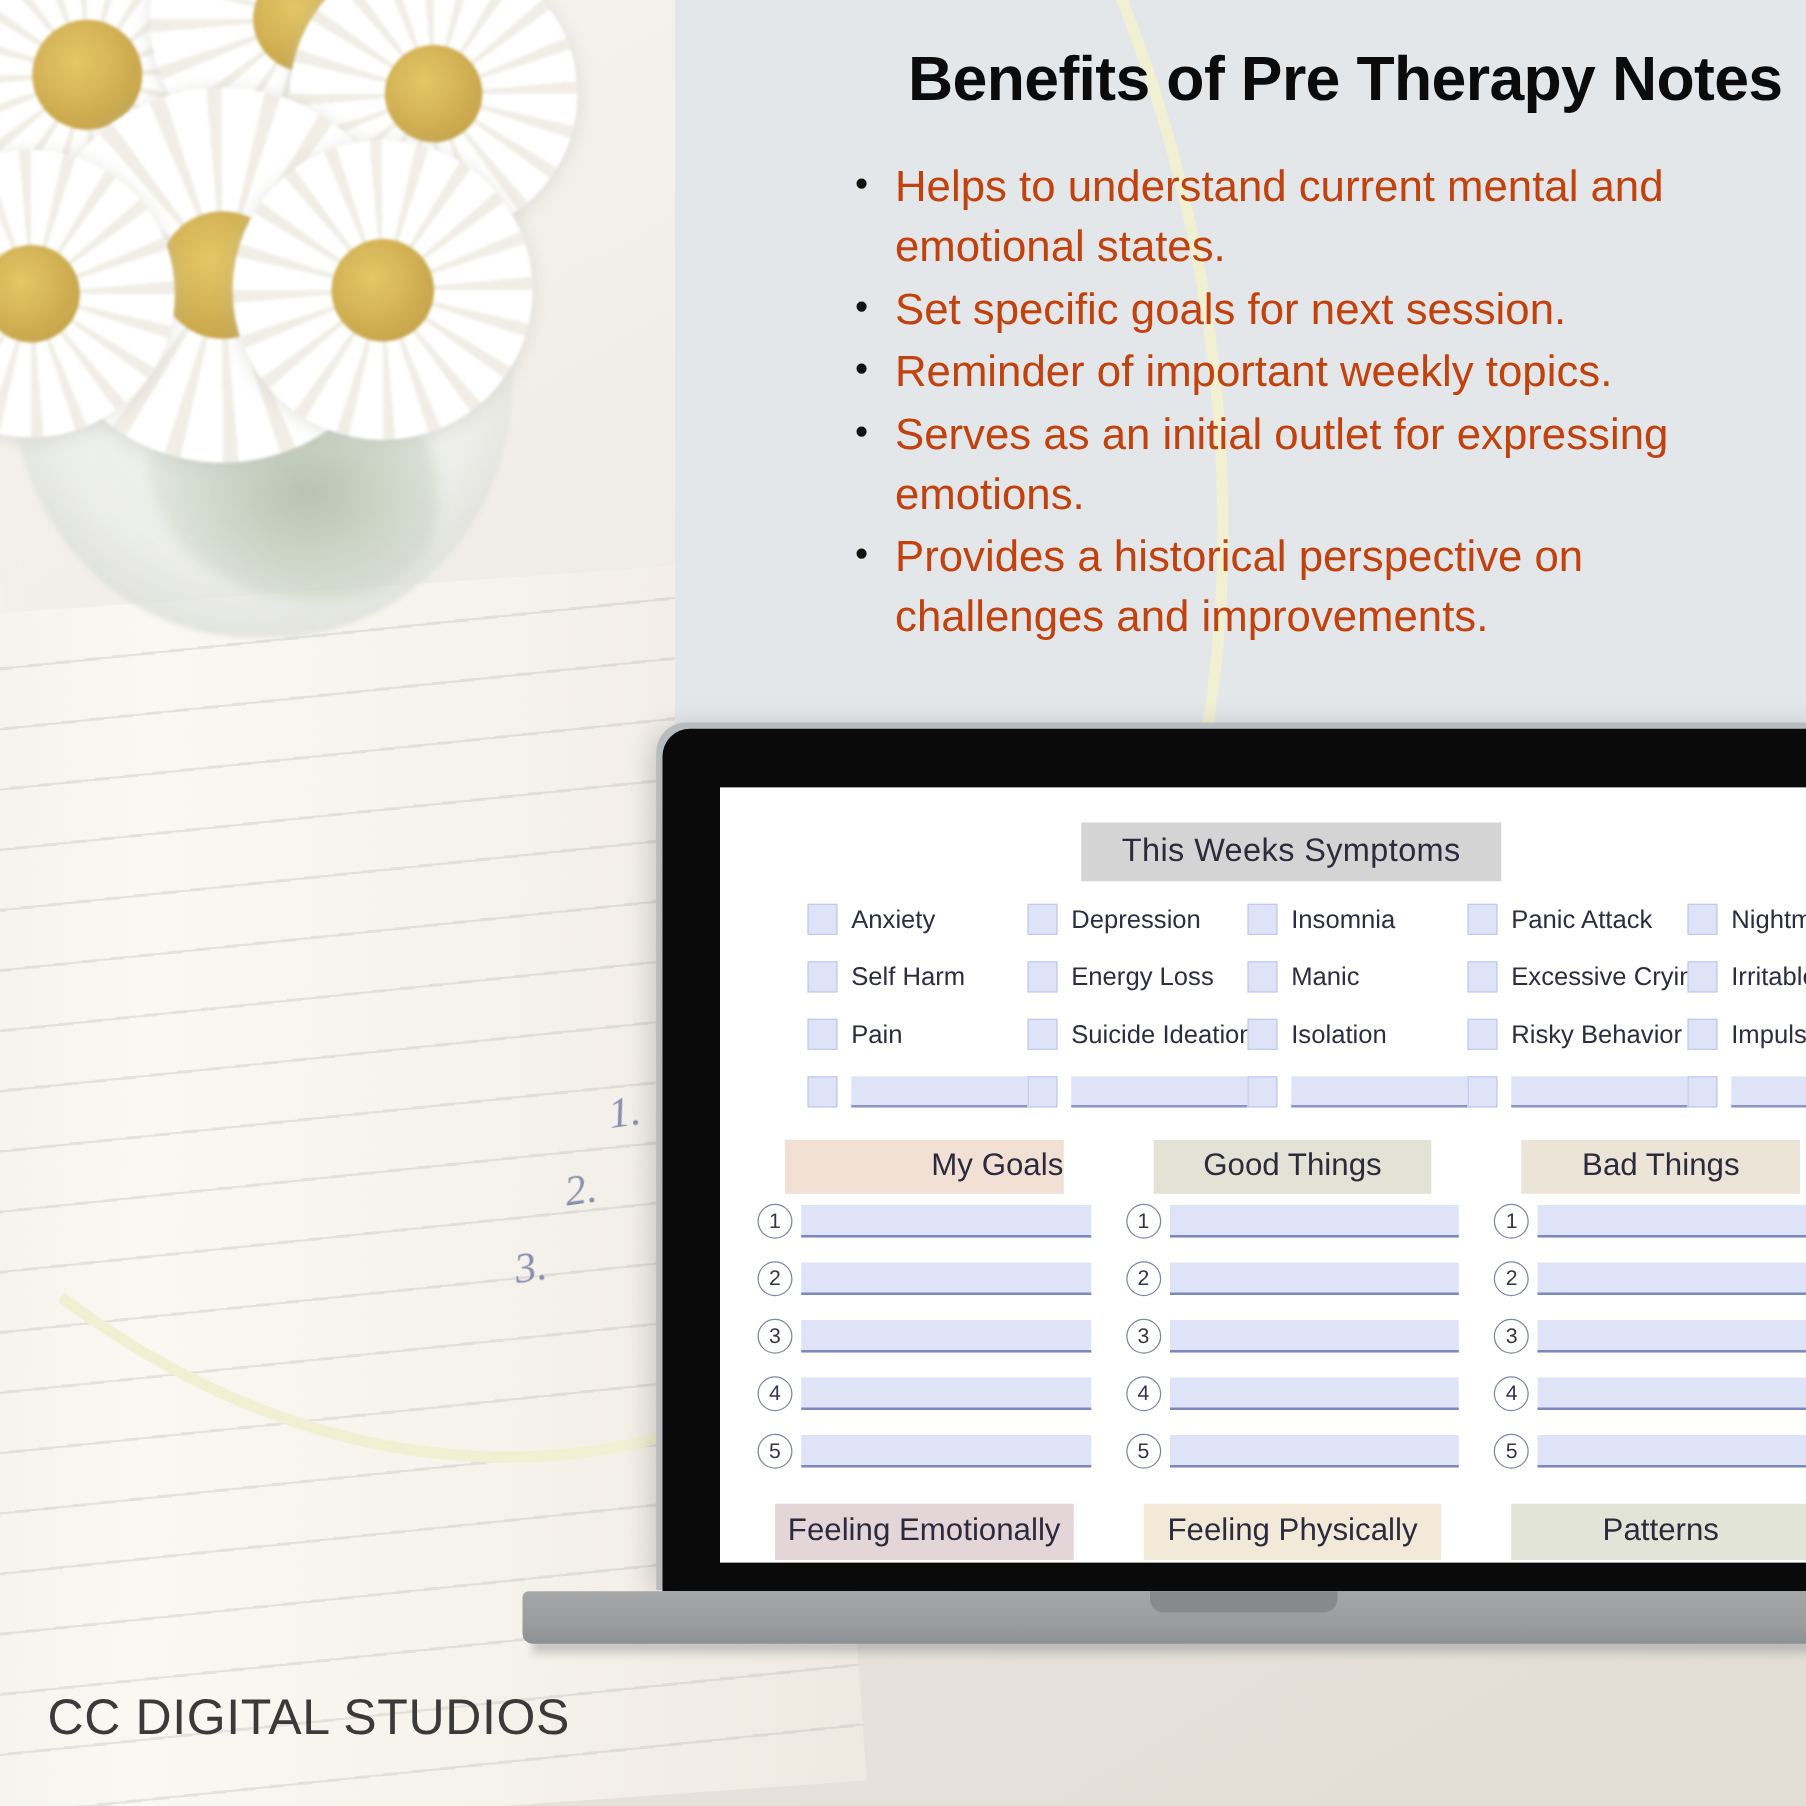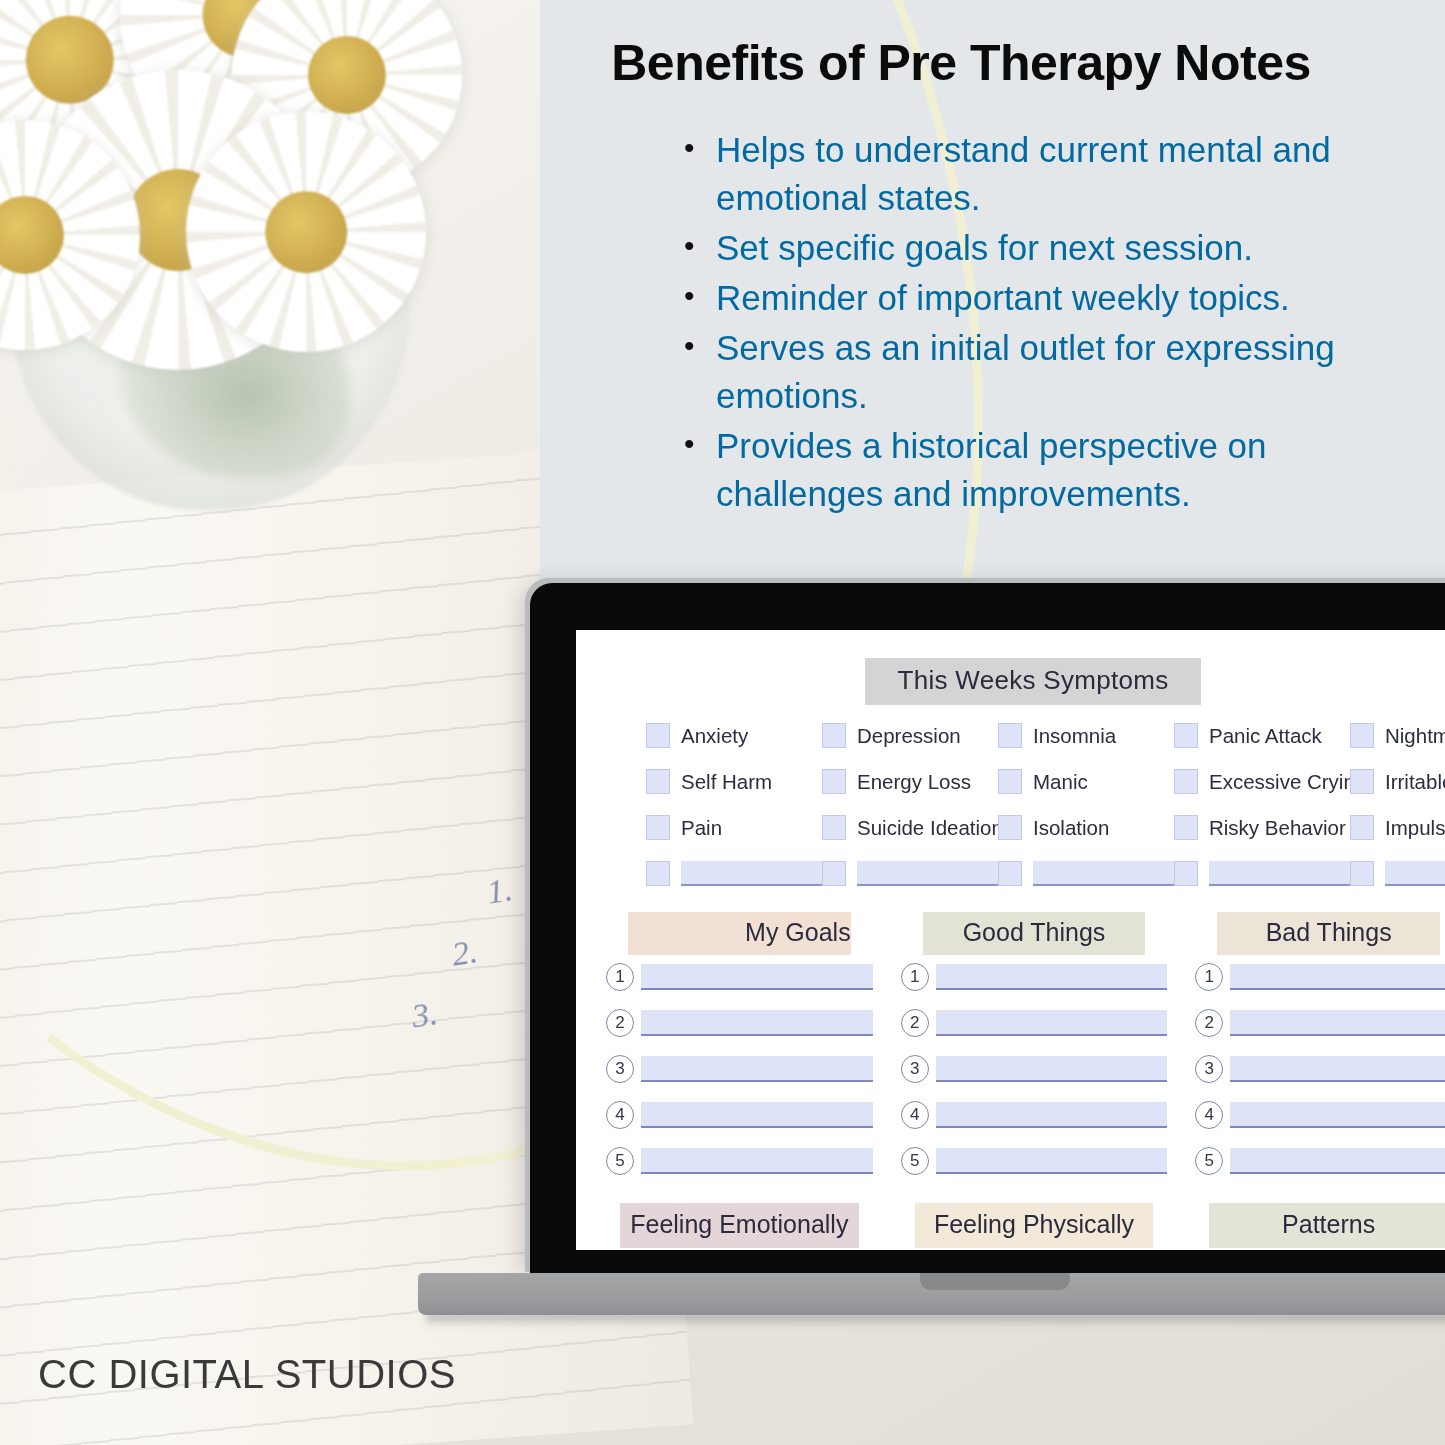--- a/index.html
+++ b/index.html
@@ -112,42 +112,42 @@
   }
   .panel-bg {
     position: absolute;
     left: 540px; top: 0; width: 905px; height: 620px;
     background: #e3e7ea;
   }
 
   
   .headline {
     position: absolute;
-    left: 516px; top: 34px;
+    left: 536px; top: 34px;
     width: 890px;
-    text-align: center;
+    text-align: right;
     font-size: 50px;
     font-weight: 700;
     letter-spacing: -0.5px;
     color: #0b0b0b;
     font-family: "Liberation Sans", sans-serif;
   }
   .bullets {
     position: absolute;
     left: 676px; top: 126px;
     width: 760px;
     list-style: none;
   }
   .bullets li {
     position: relative;
     padding-left: 40px;
     margin-bottom: 2px;
     font-size: 35px;
     line-height: 48px;
-    color: #0369a1;
+    color: #c2410c;
     font-family: "Liberation Sans", sans-serif;
   }
   .bullets li::before {
     content: "\2022";
     position: absolute; left: 8px; top: -2px;
     font-size: 30px; color: #111;
   }
 
   
   .laptop {

